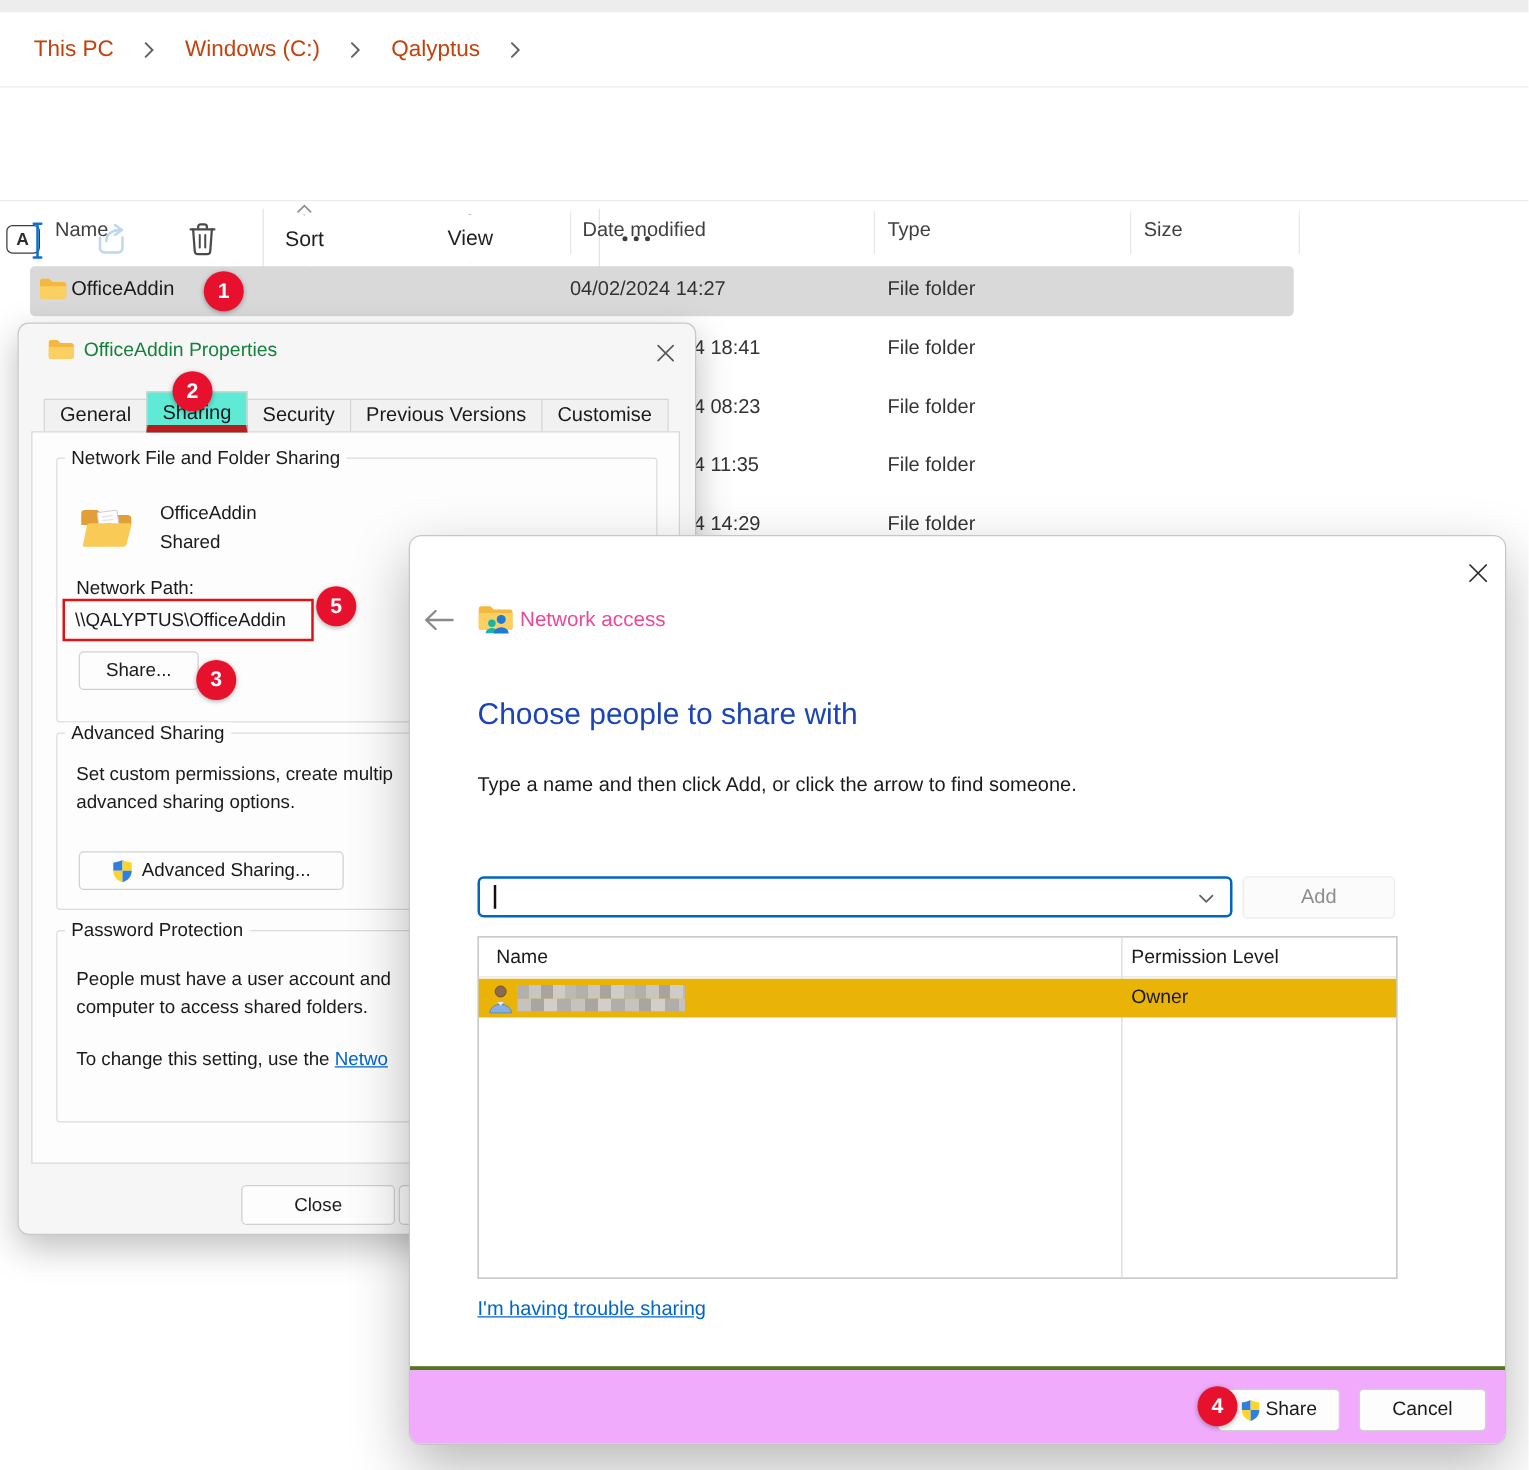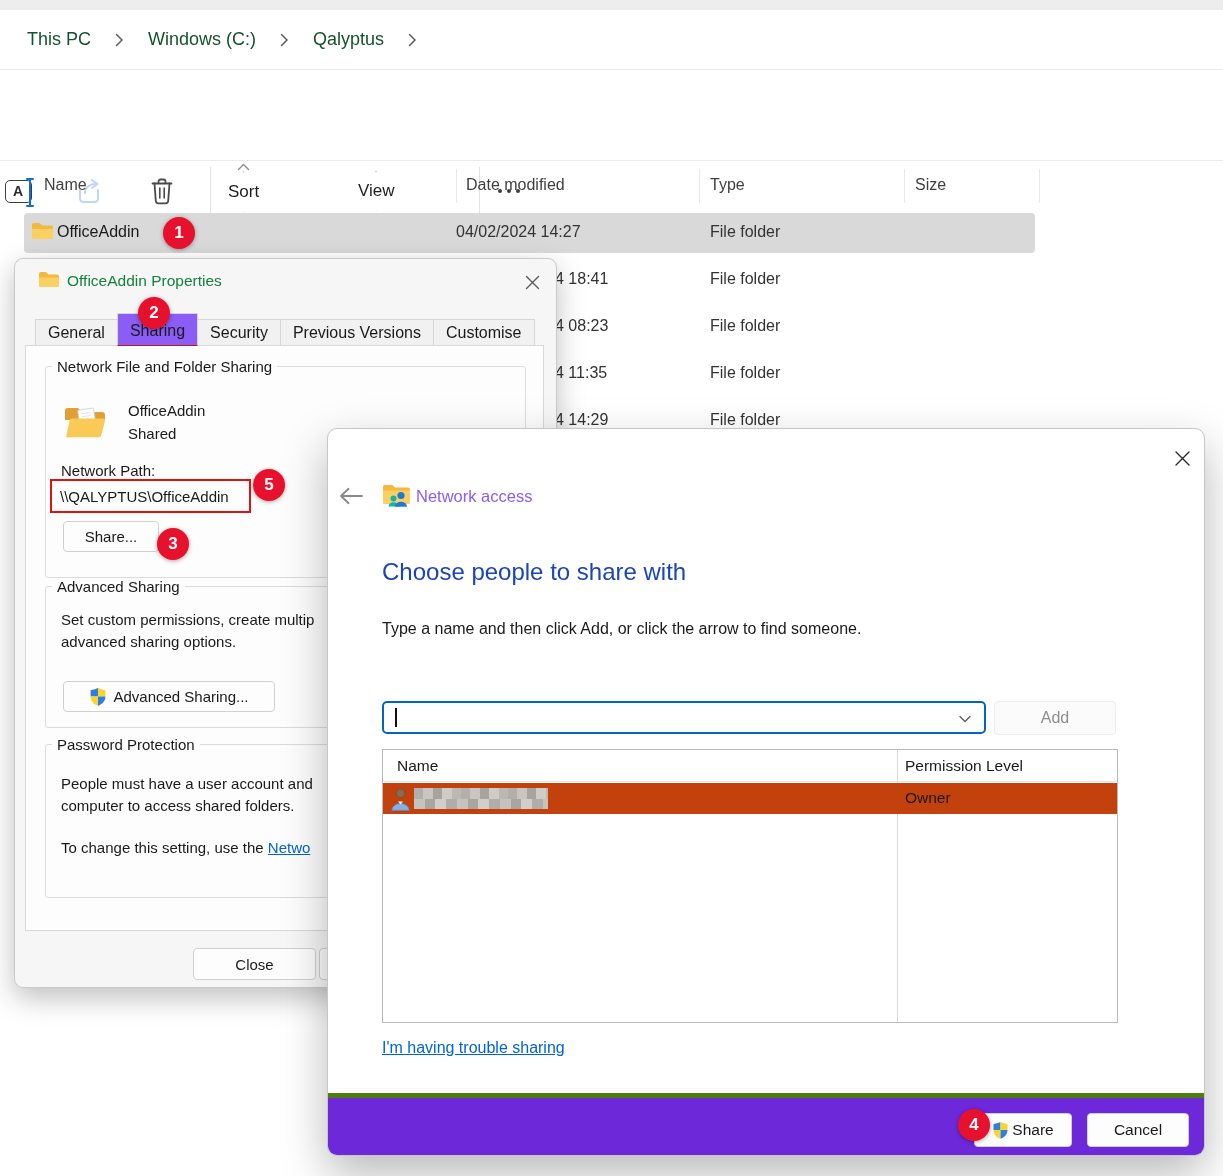--- a/index.html
+++ b/index.html
@@ -4,21 +4,21 @@
 <style>
   * { margin:0; padding:0; box-sizing:border-box; }
   html,body { background:#fff; }
   body { font-family:"Liberation Sans","DejaVu Sans",sans-serif; color:#1a1a1a; }
   #root { position:relative; width:1223px; height:1176px; background:#fff; overflow:hidden; }
 
   
   .topstrip { position:absolute; left:0; top:0; width:1223px; height:10px; background:#ededed; }
   .breadcrumb-bar { position:absolute; left:0; top:10px; width:1223px; height:60px; background:#fff;
                     border-bottom:1px solid #ebebeb; display:flex; align-items:center; padding-left:27px; }
-  .crumb { font-size:18px; color:#14532d; cursor:default; }
+  .crumb { font-size:18px; color:#c2410c; cursor:default; }
   .crumb-sep { margin:0 24px; display:inline-flex; align-items:center; }
 
   .toolbar { position:absolute; left:0; top:71px; width:1223px; height:90px; background:#fff;
              border-bottom:1px solid #ebebeb; }
   .tb-icon { position:absolute; top:104px; width:32px; height:32px; display:flex; align-items:center; justify-content:center; }
   .tb-rename { left:2px; }
   .tb-share  { left:74px; }
   .tb-trash  { left:146px; }
   .rename-box { position:relative; width:27px; height:23px; border:1.8px solid #3d3d3d; border-radius:5px;
                 display:flex; align-items:center; justify-content:center; font-size:14px; font-weight:bold; color:#2d2d2d; }
@@ -52,21 +52,21 @@
 
   
   .props { position:absolute; left:14px; top:258px; width:543px; height:730px; background:#f6f6f6;
            border:1px solid #c9c9c9; border-radius:9px; box-shadow:0 10px 28px rgba(0,0,0,.25); z-index:10; }
   .props-title { position:absolute; left:52px; top:13px; font-size:15.5px; color:#15803d;text-align:center; }
   .props-title-icon { position:absolute; left:23px; top:12px; }
   .props-close { position:absolute; left:502px; top:9px; width:30px; height:28px; display:flex; align-items:center; justify-content:center; cursor:pointer; }
   .tabs { position:absolute; left:20px; top:54px; height:33px; display:flex; align-items:flex-end; }
   .tab { font-size:16px; color:#1a1a1a; border:1px solid #d6d6d6; background:#f1f1f1; padding:4px 12px 5px;
          margin-right:-1px; height:27px; white-space:nowrap; }
-  .tab-active { background:#8b5cf6; height:33px; padding-top:8px; border-bottom:1px solid #b91c1c; position:relative; z-index:3; }
+  .tab-active { background:#5eead4; height:33px; padding-top:8px; border-bottom:6px solid #b91c1c; position:relative; z-index:3; }
   .props-panel { position:absolute; left:10px; top:86px; width:519px; height:586px; background:#fdfdfd; border:1px solid #d8d8d8; }
   .group { position:absolute; left:19px; width:481px; border:1px solid #dcdcdc; border-radius:3px; }
   .group-label { position:absolute; left:6px; top:-9px; background:#fdfdfd; padding:0 5px; font-size:15px; color:#1a1a1a; }
   .g1 { top:20px; height:212px; } .g2 { top:240px; height:142px; } .g3 { top:398px; height:154px; }
   .ptext { position:absolute; font-size:15px; color:#1a1a1a; white-space:nowrap; }
   .shared-folder-icon { position:absolute; left:17px; top:36px; }
   .red-rect { position:absolute; left:4px; top:112px; width:201px; height:34px; border:2px solid #e11212;
               display:flex; align-items:center; padding-left:8px; font-size:15px; color:#1a1a1a; white-space:nowrap; }
   .winbtn { background:#fdfdfd; border:1px solid #d0d0d0; border-radius:4px; font-size:15px; color:#1a1a1a;
             display:flex; align-items:center; justify-content:center; font-family:inherit; cursor:pointer; }
@@ -76,42 +76,42 @@
   .props-closebtn { position:absolute; left:178px; top:689px; width:123px; height:32px; }
   .props-partialbtn { position:absolute; left:304px; top:689px; width:44px; height:32px; }
 
   
   .wizard { position:absolute; left:327px; top:428px; width:878px; height:728px; background:#fff;
             border:1px solid #c6c6c6; border-radius:10px; box-shadow:0 18px 46px rgba(0,0,0,.28);
             z-index:30; overflow:hidden; }
   .wiz-close { position:absolute; left:838px; top:14px; width:32px; height:30px; display:flex; align-items:center; justify-content:center; cursor:pointer; }
   .wiz-back { position:absolute; left:9px; top:57px; width:28px; height:20px; cursor:pointer; }
   .wiz-icon { position:absolute; left:54px; top:53px; }
-  .wiz-title { position:absolute; left:88px; top:58px; font-size:16.5px; color:#8b5cf6; }
+  .wiz-title { position:absolute; left:88px; top:58px; font-size:16.5px; color:#ec4899; }
   .wiz-heading { position:absolute; left:54px; top:129px; font-size:24px; color:#1b44b8; }
   .wiz-desc { position:absolute; left:54px; top:191px; font-size:16px; color:#1a1a1a; }
   .combo { position:absolute; left:54px; top:272px; width:604px; height:33px; background:#fff;
            border:2px solid #0067c0; border-radius:5px; }
   .combo-caret { position:absolute; left:11px; top:5px; width:2px; height:19px; background:#111; }
   .combo-chevron { position:absolute; right:13px; top:12px; }
   .add-btn { position:absolute; left:666px; top:272px; width:122px; height:34px; background:#fbfbfb;
              border:1px solid #ececec; color:#8d8d8d; font-size:16px; }
   .wtable { position:absolute; left:54px; top:320px; width:736px; height:274px; border:1px solid #b9b9b9; background:#fff; }
   .wtable-colsep { position:absolute; left:514px; top:0; width:1px; height:272px; background:#d9d9d9; }
   .wtable-header { position:absolute; left:0; top:0; width:734px; height:32px; border-bottom:1px solid #e4e4e4; }
   .wtable-header .hname { position:absolute; left:14px; top:7px; font-size:15.5px; }
   .wtable-header .hperm { position:absolute; left:522px; top:7px; font-size:15.5px; }
-  .wtable-row { position:absolute; left:0; top:33px; width:734px; height:31px; background:#c2410c; }
+  .wtable-row { position:absolute; left:0; top:33px; width:734px; height:31px; background:#eab308; }
   .person { position:absolute; left:7px; top:4px; }
   .mosaic { position:absolute; left:31px; top:5px; width:134px; height:21px; }
   .mosaic .m1 { height:11px; background:repeating-linear-gradient(90deg,#b3afac 0 9px,#c9c5c1 9px 19px,#a8a39f 19px 28px,#cfccc8 28px 38px,#bcb8b4 38px 47px); }
   .mosaic .m2 { height:10px; background:repeating-linear-gradient(90deg,#c6c2be 0 11px,#a9a5a1 11px 21px,#d2cecA 21px 32px,#b1adaa 32px 43px); }
   .wtable-row .rperm { position:absolute; left:522px; top:6px; font-size:15.5px; color:#1a1a1a; }
   .trouble { position:absolute; left:54px; top:610px; font-size:16px; }
-  .wiz-footer { position:absolute; left:0; top:664px; width:876px; height:63px; background:#6d28d9; border-top:5px solid #4d7c0f; }
+  .wiz-footer { position:absolute; left:0; top:664px; width:876px; height:63px; background:#f0abfc; border-top:3px solid #4d7c0f; }
   .wiz-share { position:absolute; left:646px; top:15px; width:98px; height:34px; gap:3px; font-size:15.5px; }
   .wiz-cancel { position:absolute; left:759px; top:15px; width:102px; height:34px; font-size:15.5px; }
 </style>
 </head>
 <body>
 
 <div id="root">
 
   <div class="topstrip"></div>
 

